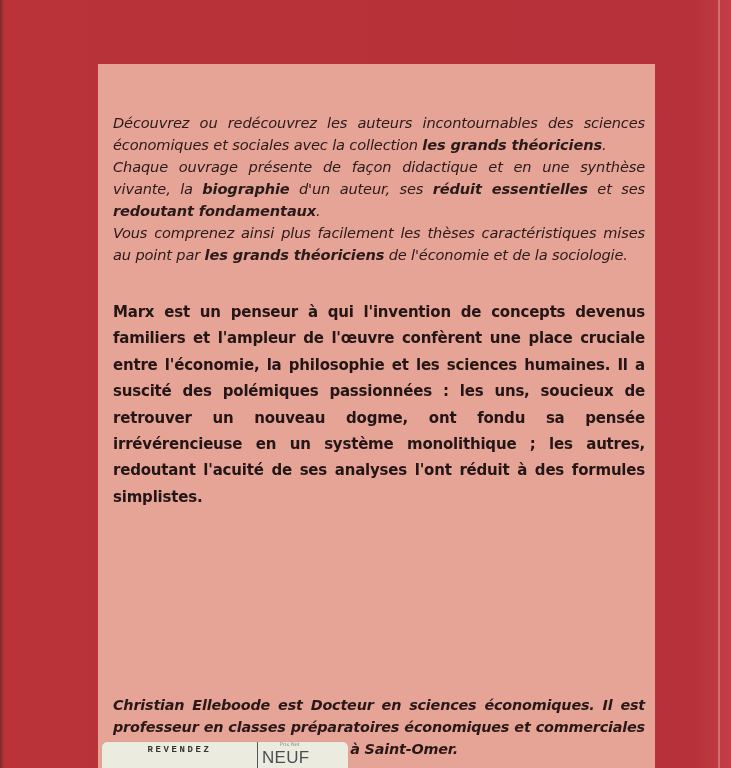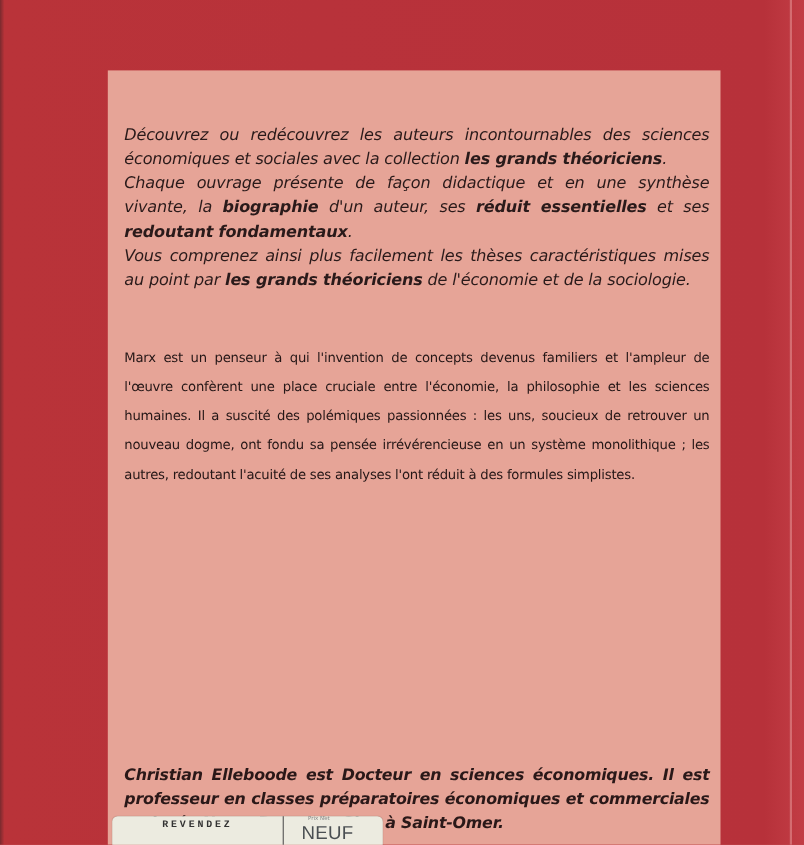--- a/index.html
+++ b/index.html
@@ -46,25 +46,25 @@
       color: #2a1a1a;
       text-align: justify;
       letter-spacing: -0.15px;
       margin-top: 44px;
     }
     .intro p { margin: 0; }
     .intro b { font-weight: bold; }
     .main {
       position: absolute;
       left: 113px;
-      top: 312px;
+      top: 299px;
       width: 532px;
       font-family: "DejaVu Sans", sans-serif;
-      font-weight: normal;
-      font-size: 12px;
+      font-weight: bold;
+      font-size: 15px;
       line-height: 26.4px;
       color: #241616;
       text-align: justify;
       letter-spacing: -0.2px;
     }
     .main p { margin: 0; }
     .author {
       position: absolute;
       left: 113px;
       top: 694px;
@@ -124,21 +124,21 @@
     .sticker-price-label {
       position: absolute;
       left: 22px;
       top: -1px;
       font-family: "DejaVu Sans", sans-serif;
       font-size: 5px;
       color: #888;
     }
     .sticker-condition {
       position: absolute;
-      left: 16px;
+      left: 4px;
       top: 6px;
       font-family: "Liberation Sans", sans-serif;
       font-size: 17px;
       color: #4a4f52;
       letter-spacing: 0.3px;
     }
   </style>
 </head>
 <body>
 

